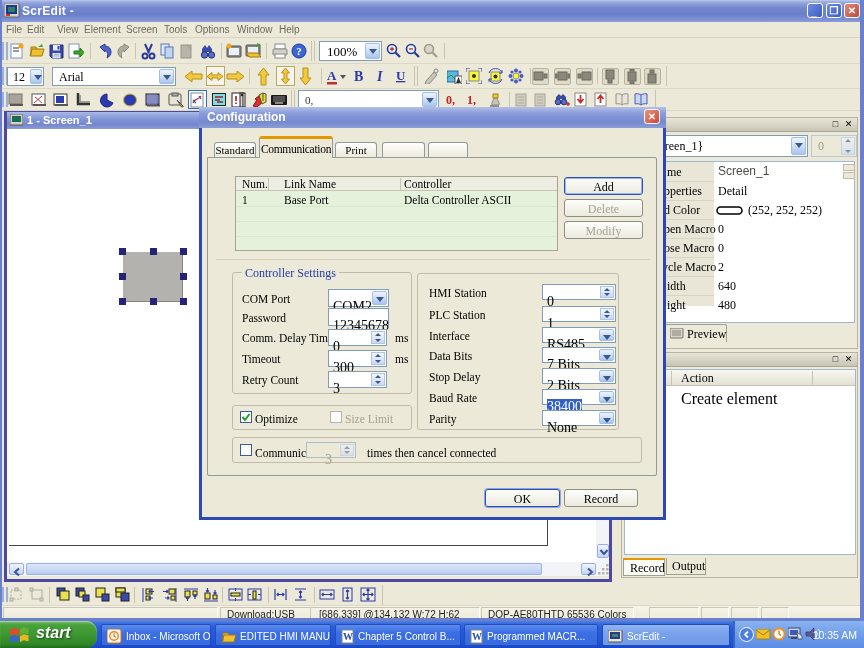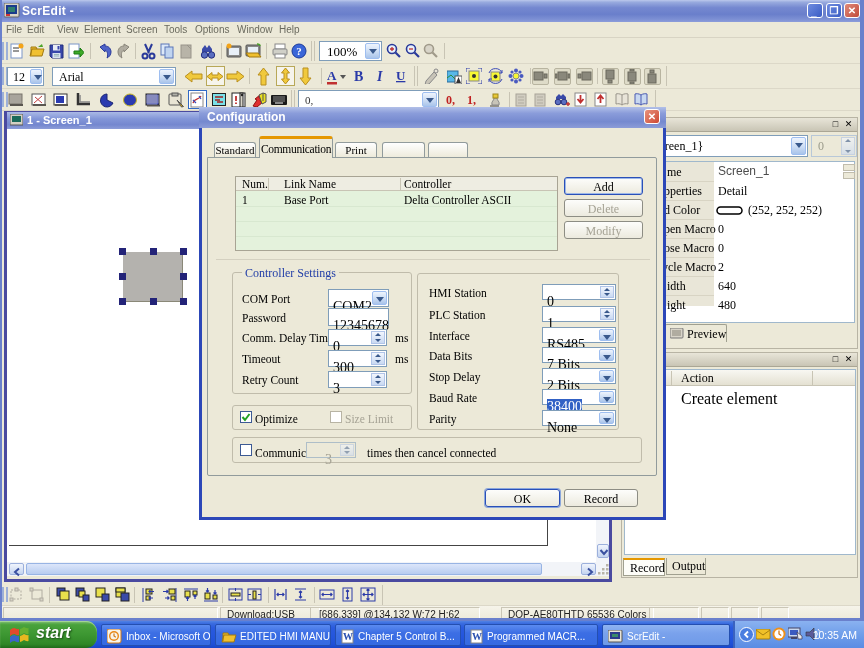--- a/index.html
+++ b/index.html
@@ -702,21 +702,21 @@
   </div>
 
 <div class="abs" id="statusbar">
   <div class="scell" style="left:3px;width:215px"></div>
   <div class="scell" style="left:220px;width:100px">
       <span class="abs" style="left:6px;top:1px">Download:USB</span>
     </div>
   <div class="scell" style="left:310px;width:170px">
       <span class="abs" style="left:8px;top:1px">[686,339] @134,132 W:72 H:62</span>
     </div>
-  <div class="scell" style="left:501px;width:153px">
+  <div class="scell" style="left:481px;width:153px">
       <span class="abs" style="left:6px;top:1px">DOP-AE80THTD 65536 Colors</span>
     </div>
   <div class="scell" style="left:649px;width:50px"></div>
   <div class="scell" style="left:701px;width:28px"></div>
   <div class="scell" style="left:731px;width:28px"></div>
   <div class="scell" style="left:761px;width:28px"></div>
 </div>
 
 <div class="abs" id="taskbar">
   <div class="abs" id="startbtn" style="left:0;top:0;width:97px;height:27px;background:linear-gradient(to bottom,#7ebe71 0%,#49a23c 14%,#3d9732 50%,#2f8726 86%,#1f6a1a 100%);border-radius:0 11px 11px 0;box-shadow:inset 0 1px 1px #a8d89a;color:#fff;font-weight:bold;font-style:italic;font-size:16px">

